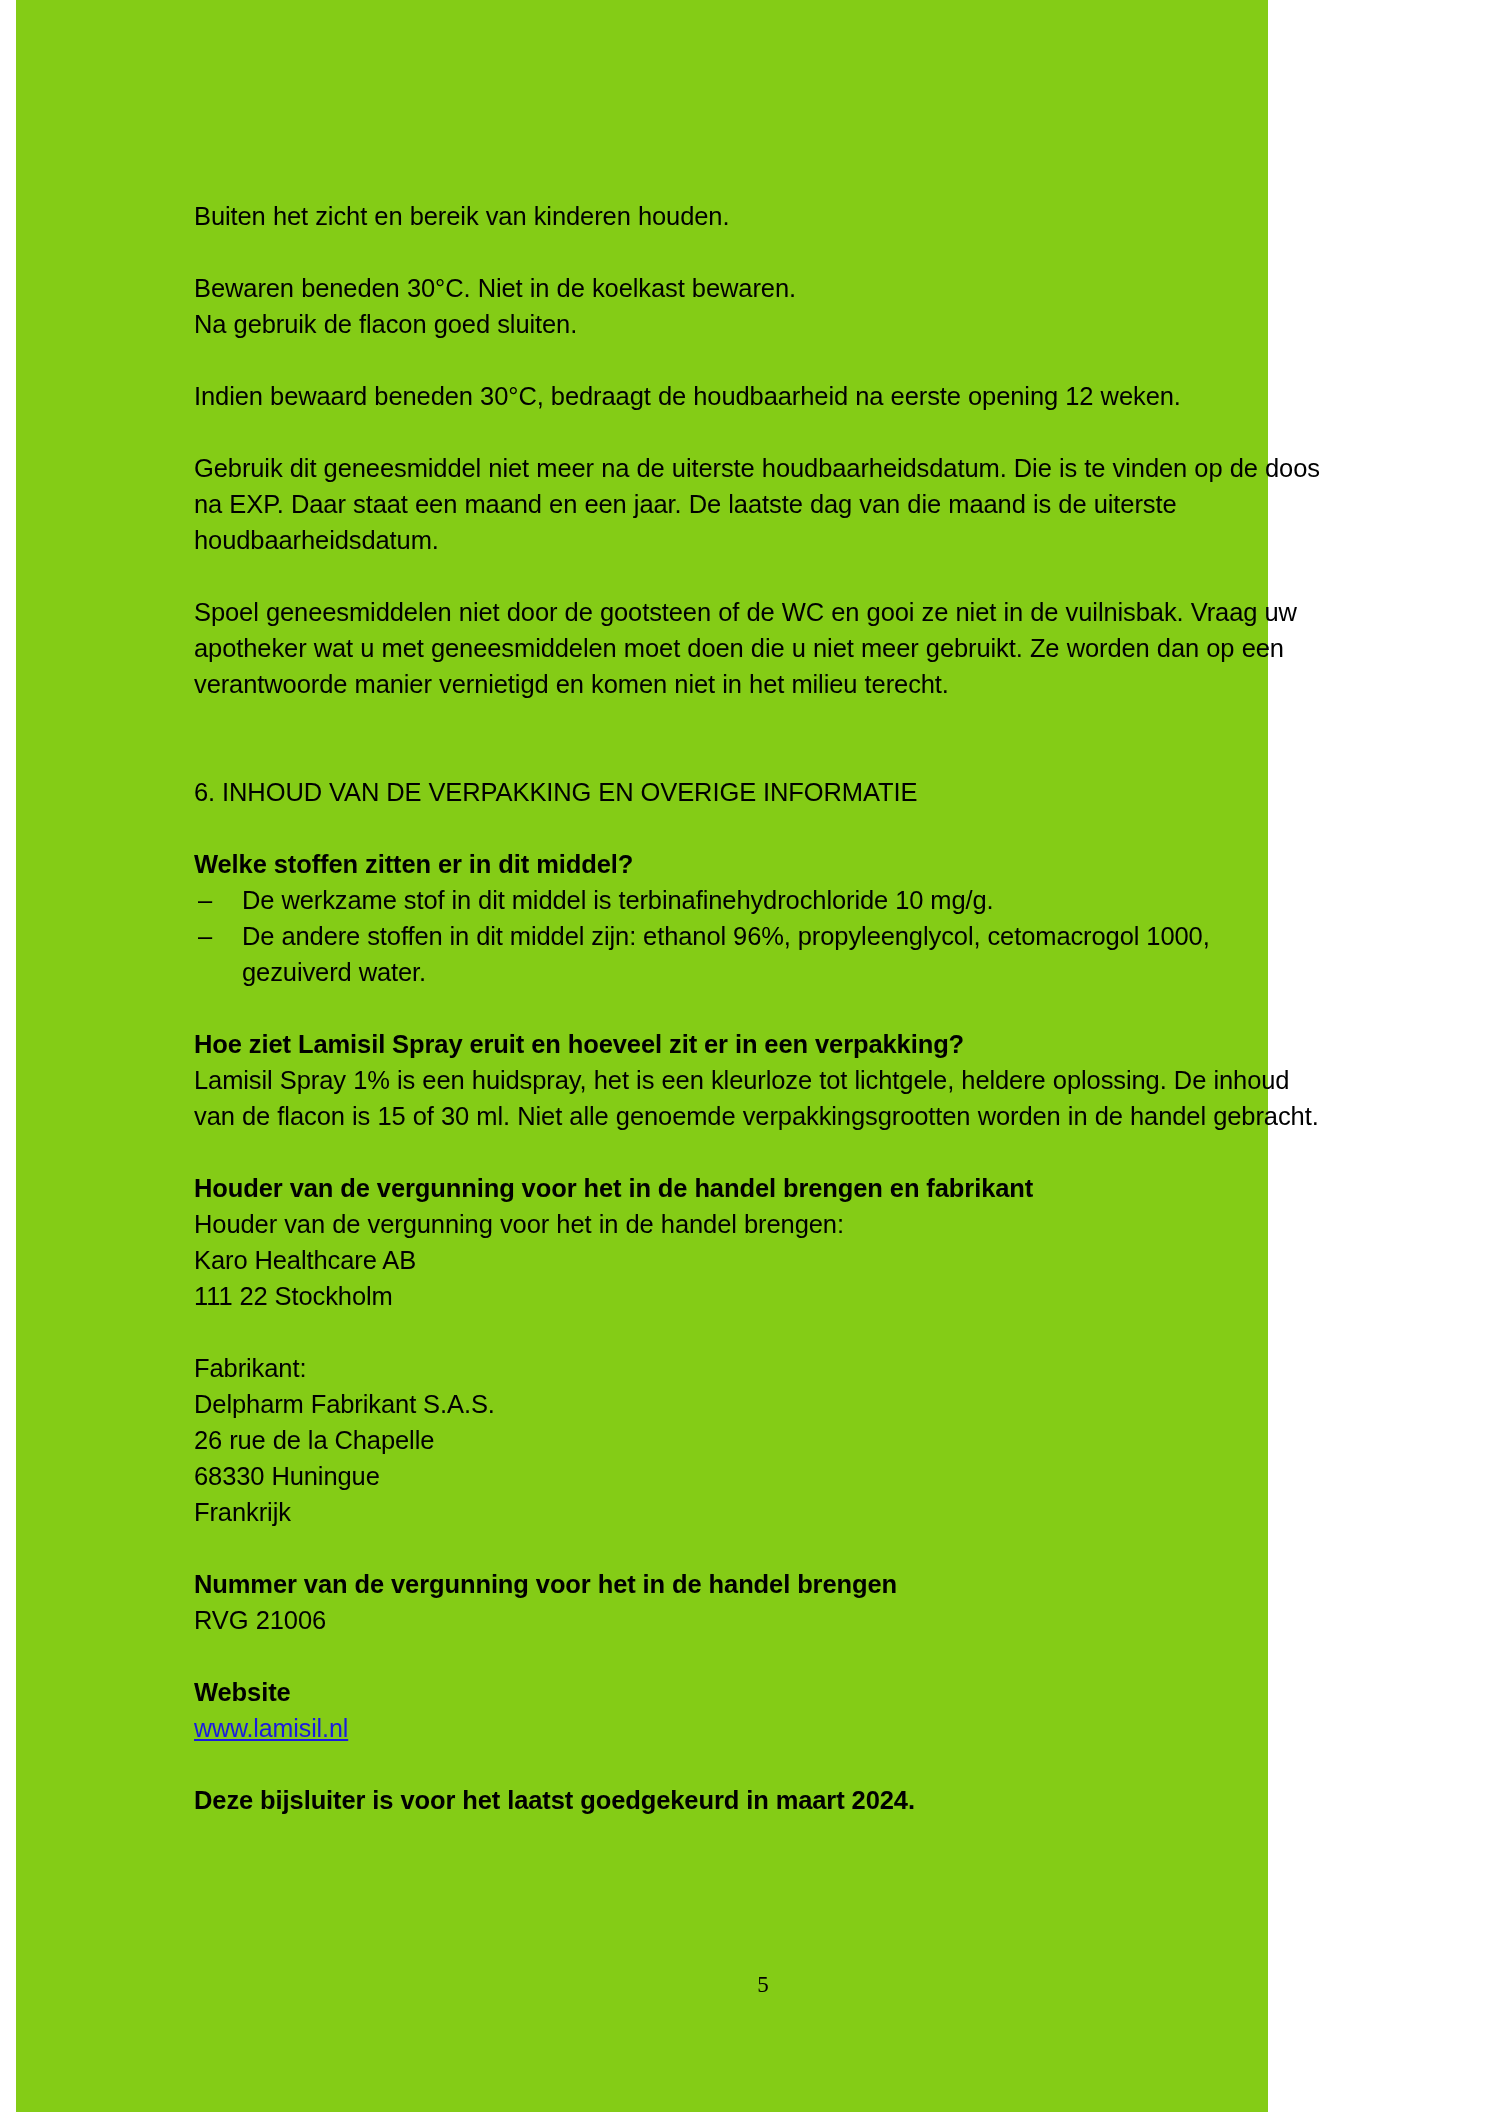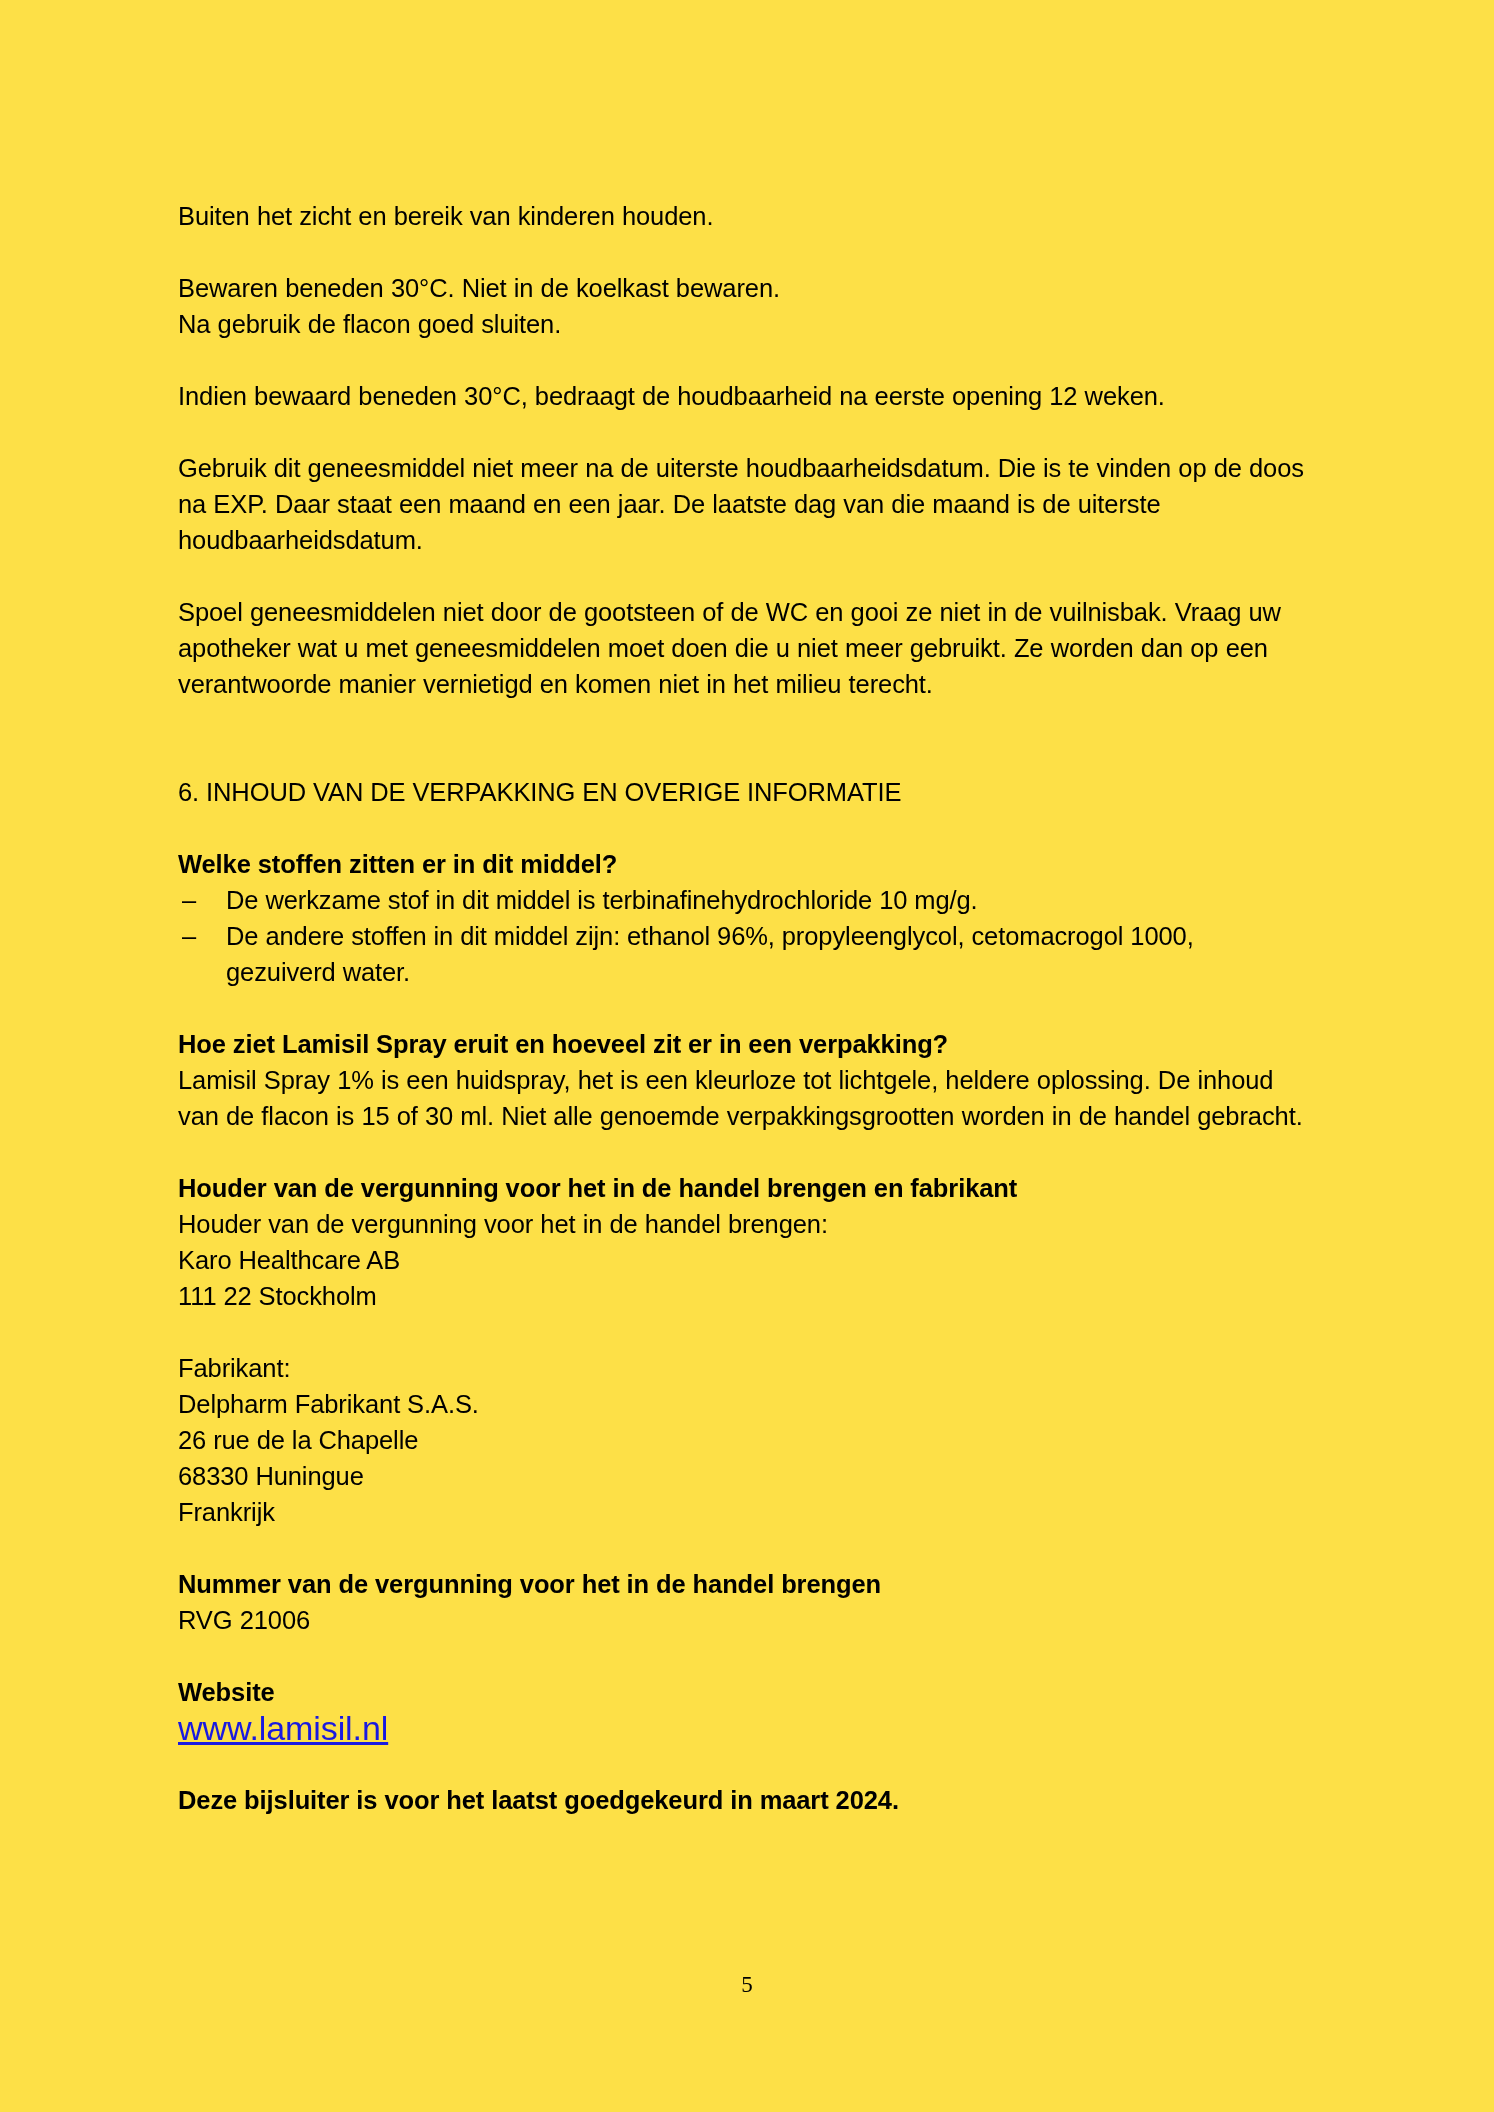--- a/index.html
+++ b/index.html
@@ -13,24 +13,24 @@
     height: 2112px;
     position: relative;
     font-family: "Liberation Sans", sans-serif;
     color: #000000;
     overflow: hidden;
   }
 
   .page {
     position: absolute;
     top: 0;
-    left: 0;
-    width: 1494px;
+    left: 16px;
+    width: 1252px;
     height: 2112px;
-    background: #fde047;
+    background: #84cc16;
   }
 
   .content {
     position: absolute;
     left: 178px;
     top: 198px;
     width: 1128px;
   }
 
   p.para {
@@ -76,21 +76,21 @@
     position: absolute;
     left: 4px;
     top: 0;
     font-size: 25.5px;
     line-height: 36px;
   }
 
   a.weblink {
     color: #1a1ae0;
     text-decoration: underline;
-    font-size: 34px;
+    font-size: 25px;
     line-height: 36px;
     letter-spacing: -0.1px;
   }
 
   .addr-line {
     font-size: 25.5px;
     line-height: 36px;
     letter-spacing: -0.1px;
   }
 

